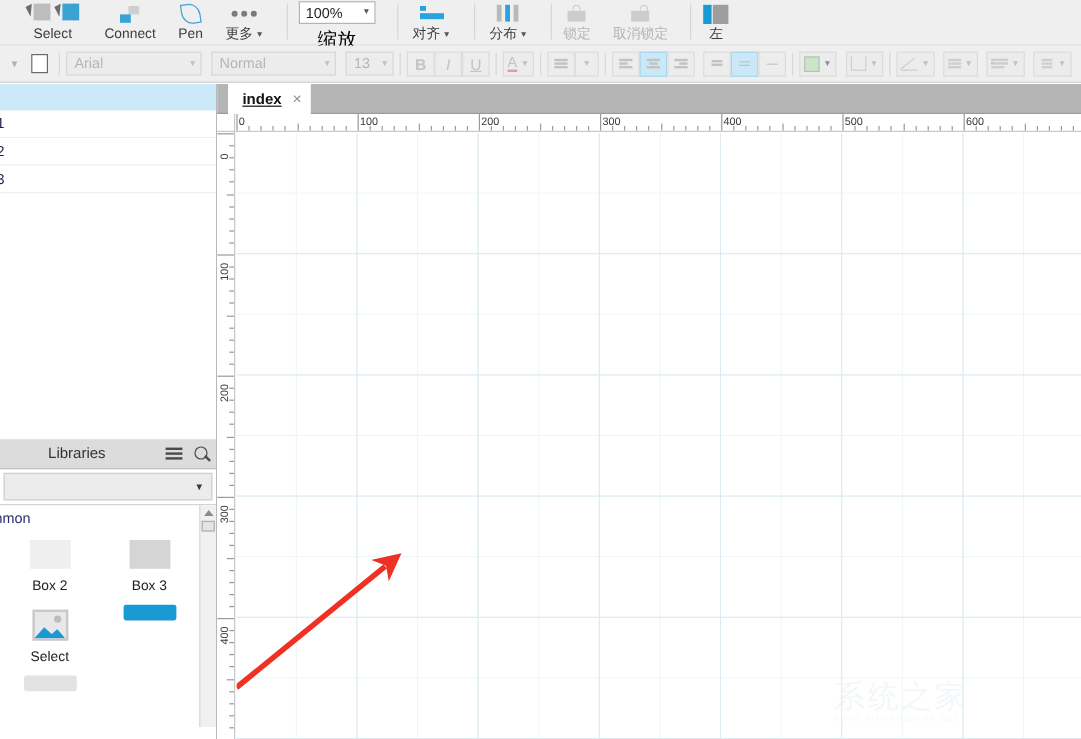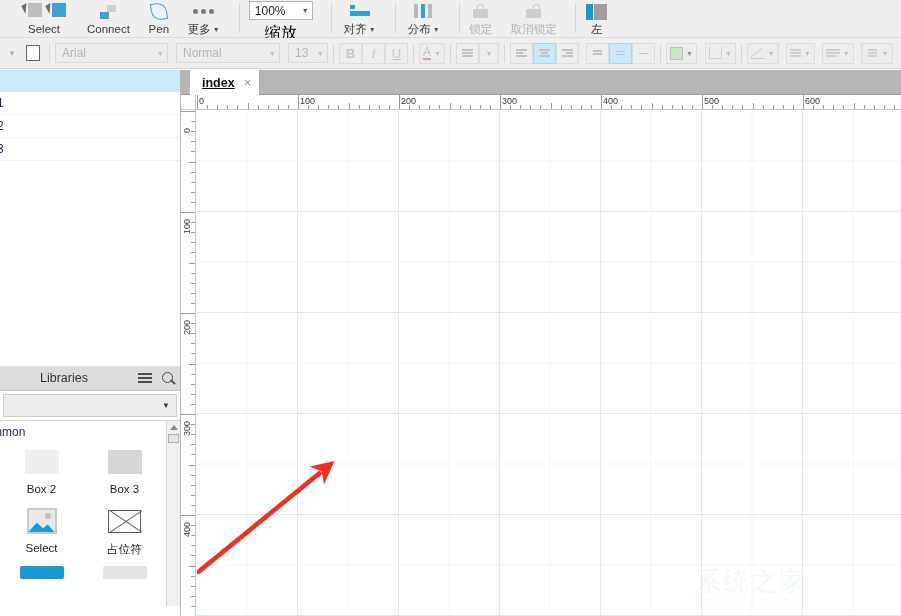--- a/index.html
+++ b/index.html
@@ -615,26 +615,20 @@
           </div>
           <div class="lib-item">
             <div class="lib-thumb">
               <span class="img-th">
                   <span class="sky"></span>
                   <span class="sun"></span>
                   <span class="mtn"></span>
                 </span>
             </div>
             <div class="lib-name">Select</div>
-          </div>
-          <div class="lib-item">
-            <div class="lib-thumb">
-                <span class="ph-th"></span>
-              </div>
-            <div class="lib-name">占位符</div>
           </div>
           <div class="lib-item">
             <div class="lib-thumb" style="height:14px;align-items:flex-start">
                 <span class="btn-th"></span>
               </div>
             <div class="lib-name"></div>
           </div>
           <div class="lib-item">
             <div class="lib-thumb" style="height:14px;align-items:flex-start">
                 <span class="btn-th" style="background:#e3e3e3"></span>

